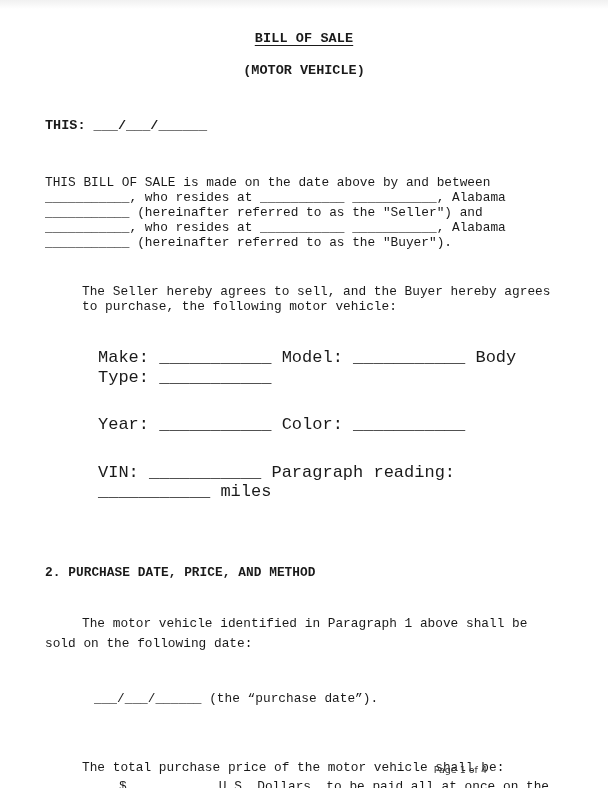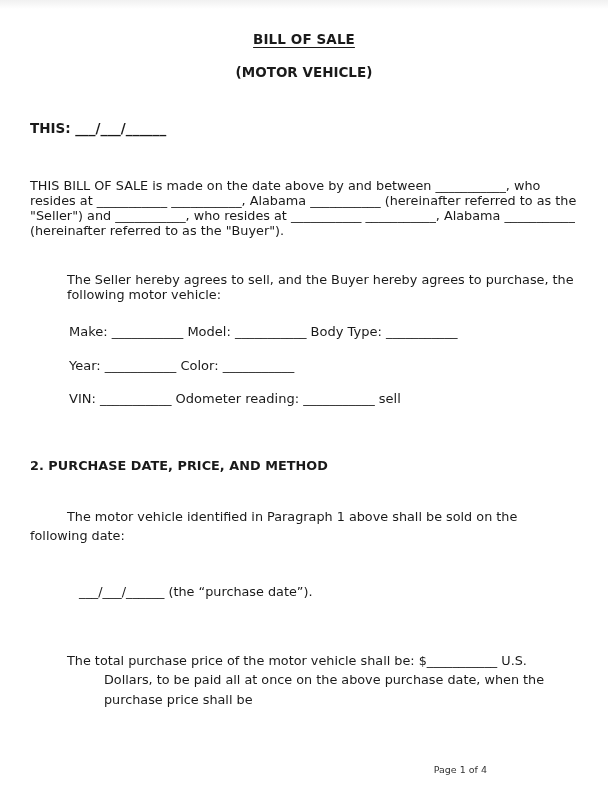--- a/index.html
+++ b/index.html
@@ -24,21 +24,22 @@
     height: 9px;
     background: linear-gradient(to bottom, #f1f1f1 0%, #f7f7f7 45%, #ffffff 100%);
   }
 
   .page {
     position: absolute;
     top: 0; left: 0;
     width: 608px;
     height: 788px;
     box-sizing: border-box;
-    padding: 0 30px;
+    padding: 0 45px;
+    font-family: Liberation Mono, monospace;
   }
 
   .doc-title {
     text-align: center;
     font-weight: bold;
     font-size: 13.5px;
     letter-spacing: 0.1px;
     margin: 0;
     padding-top: 31px;
   }
@@ -78,23 +79,23 @@
   }
   .sec1-head { padding-top: 42px; }
   .sec2-head { padding-top: 47px; }
 
   .indent-block {
     padding-left: 37px;
   }
   .sec1-body { padding-top: 34px; }
 
   .field-line {
-    font-size: 13px;
+    font-size: 17px;
     line-height: 19.6px;
-    margin: 2px;
+    margin: 16px;
     padding-top: 12px;
   }
   .field-line.first { padding-top: 18px; }
 
   .hang-para {
     font-size: 12.8px;
     line-height: 19.6px;
     margin: 0;
     padding-top: 34px;
     text-indent: 37px;
@@ -142,21 +143,21 @@
 
   <p class="date-line">THIS: ___/___/______</p>
 
   <p class="para para-intro">THIS BILL OF SALE is made on the date above by and between ___________, who resides at ___________ ___________, Alabama ___________ (hereinafter referred to as the "Seller") and ___________, who resides at ___________ ___________, Alabama ___________ (hereinafter referred to as the "Buyer").</p>
 
 
   <div class="indent-block">
     <p class="para sec1-body">The Seller hereby agrees to sell, and the Buyer hereby agrees to purchase, the following motor vehicle:</p>
     <p class="field-line first">Make: ___________ Model: ___________ Body Type: ___________</p>
     <p class="field-line">Year: ___________ Color: ___________</p>
-    <p class="field-line">VIN: ___________ Odometer reading: ___________ sell</p>
+    <p class="field-line">VIN: ___________ Paragraph reading: ___________ miles</p>
   </div>
 
   <h3 class="section-head sec2-head">2. PURCHASE DATE, PRICE, AND METHOD</h3>
 
   <p class="hang-para">The motor vehicle identified in Paragraph 1 above shall be sold on the following date:</p>
 
   <p class="date-fill">___/___/______ (the “purchase date”).</p>
 
   <p class="price-para">The total purchase price of the motor vehicle shall be: $___________ U.S. Dollars, to be paid all at once on the above purchase date, when the purchase price shall be</p>
 

